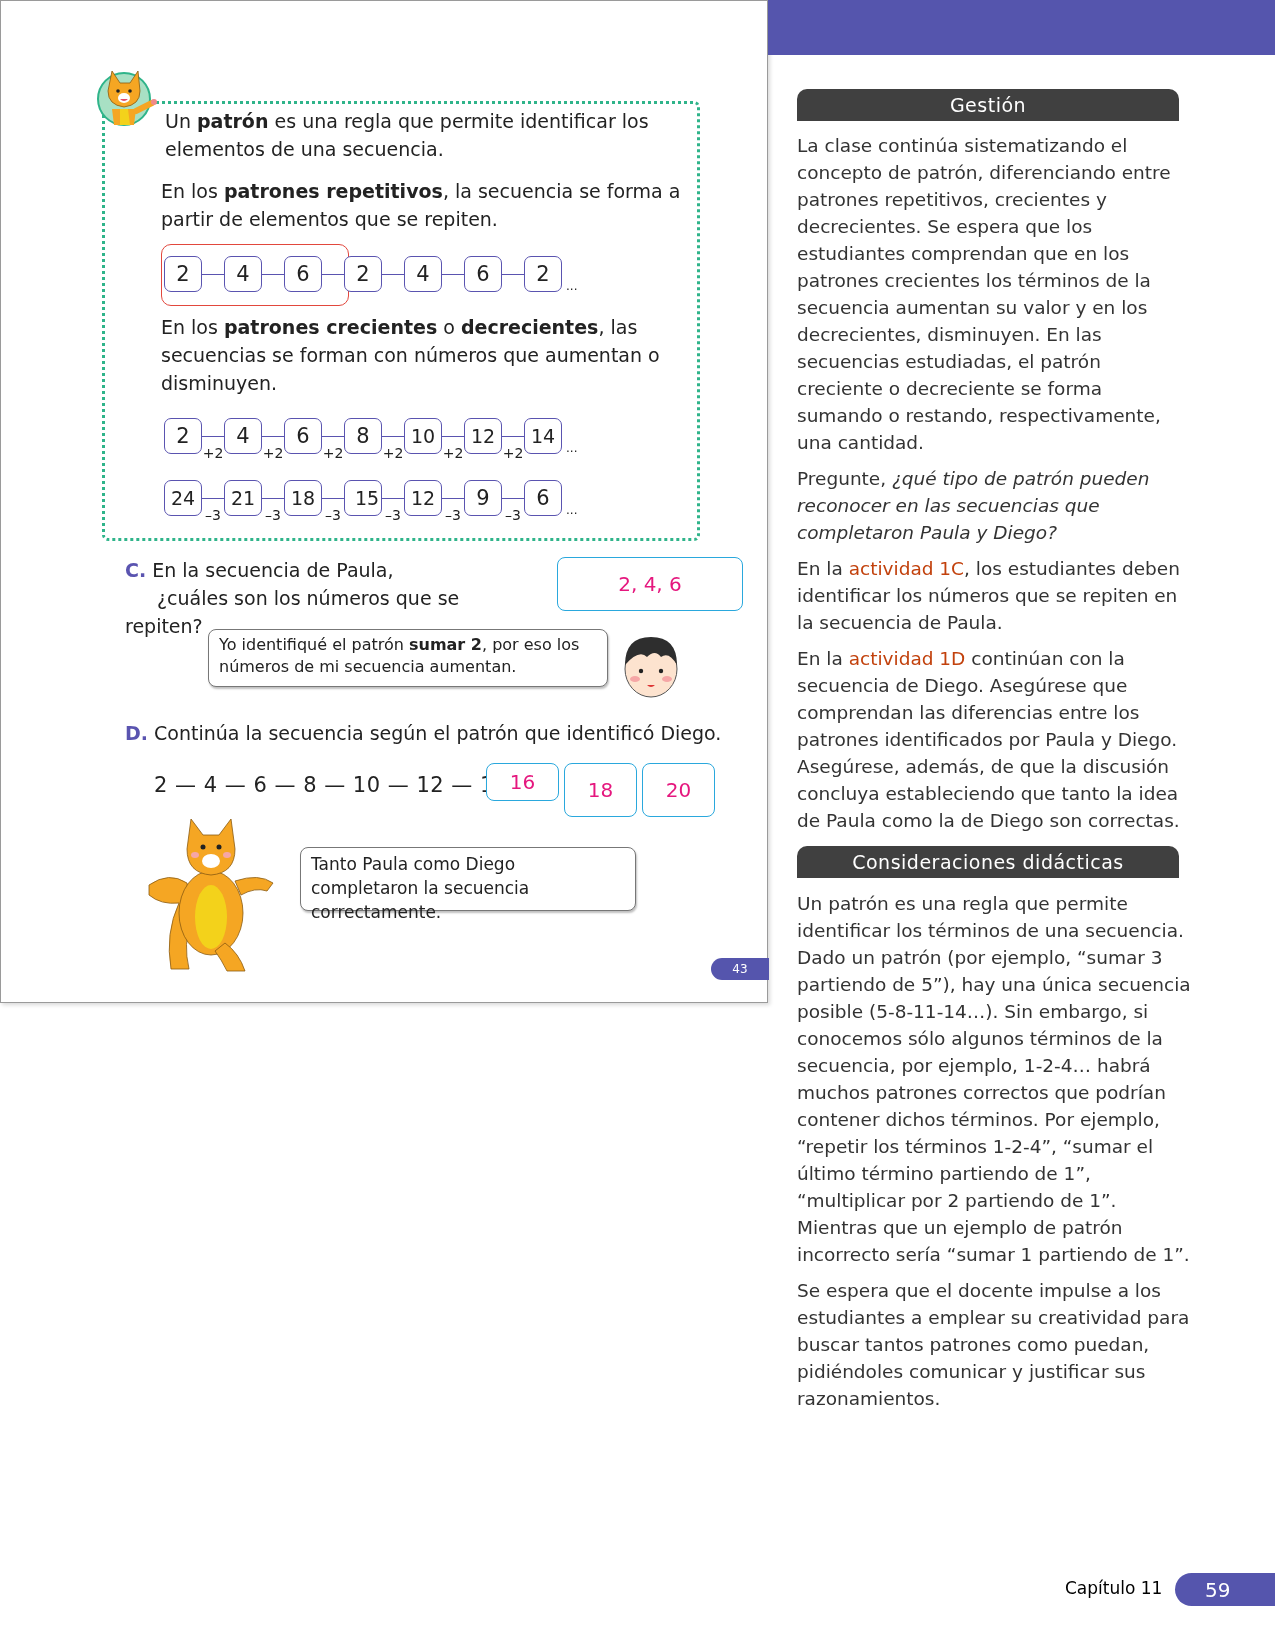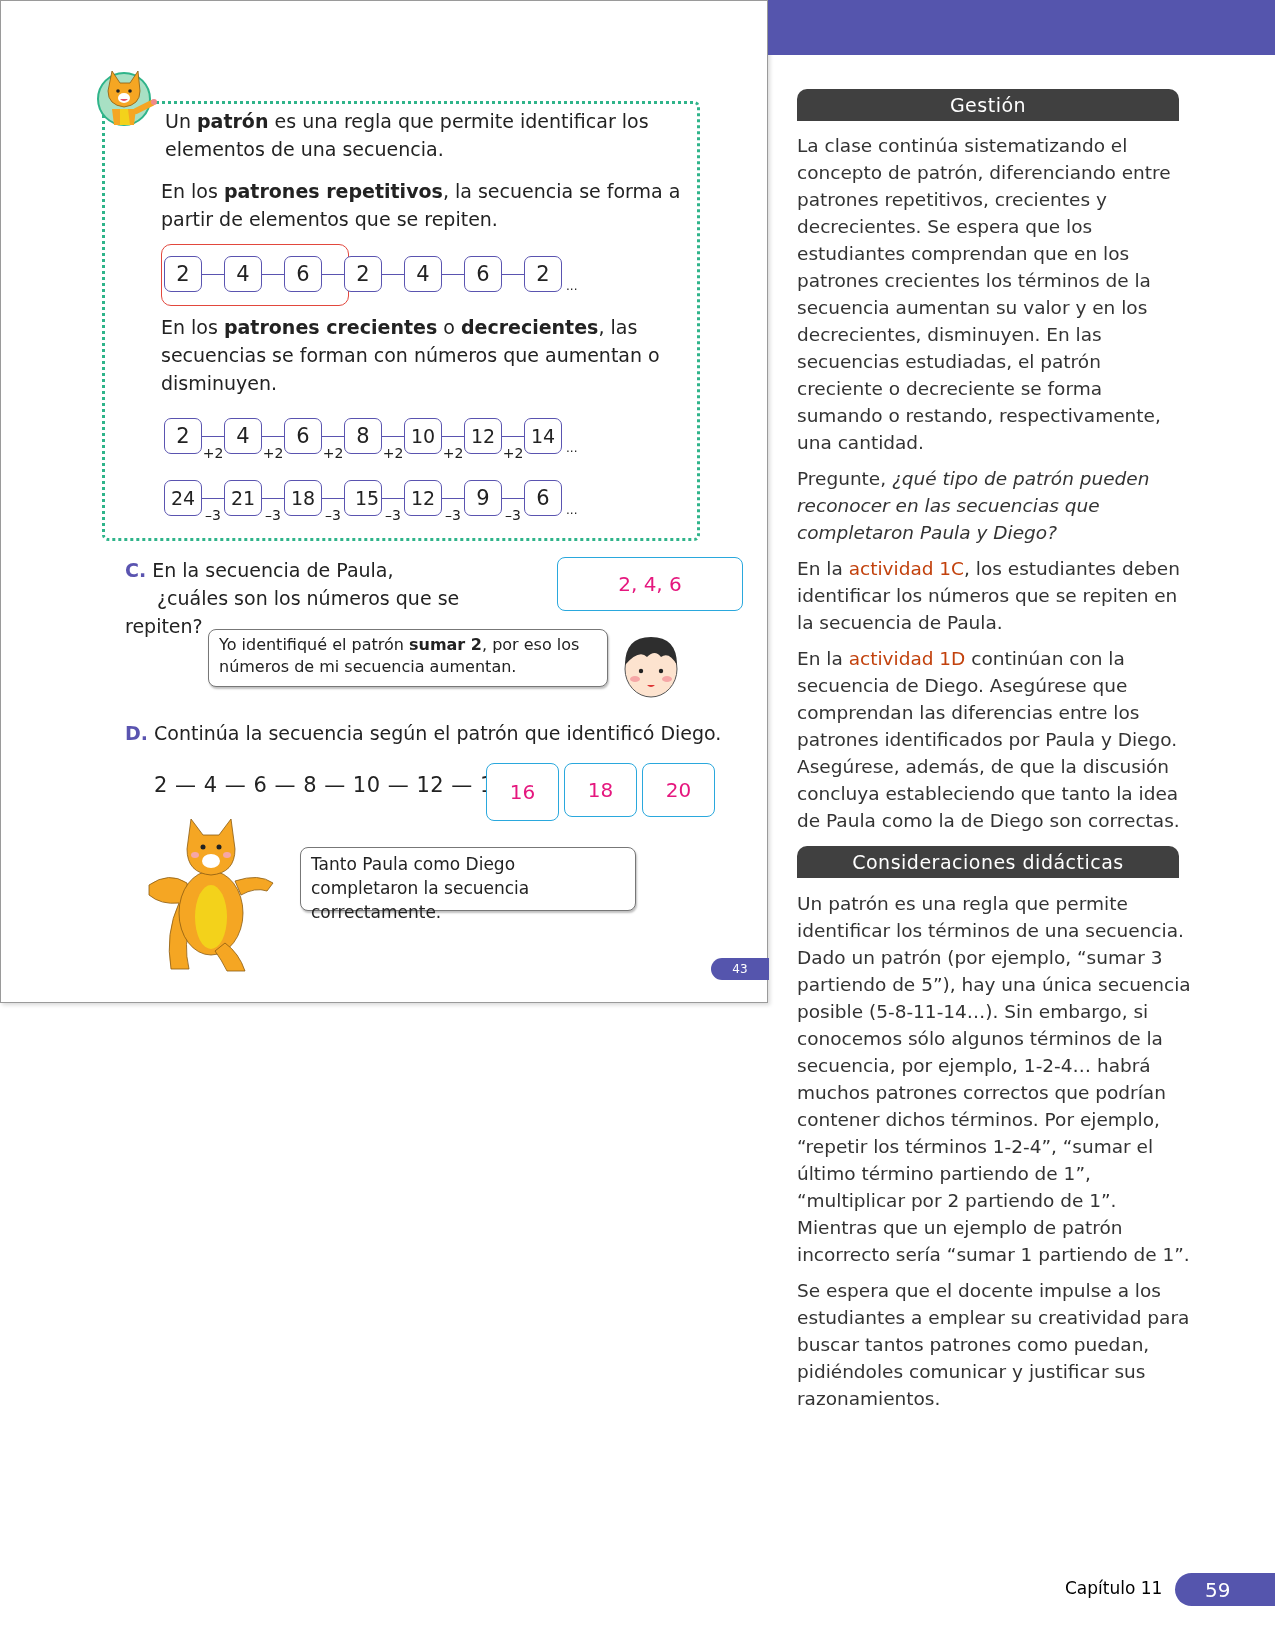--- a/index.html
+++ b/index.html
@@ -163,21 +163,21 @@
     <ellipse cx="14" cy="48" rx="5" ry="3" fill="#f6a6a6"></ellipse>
       <ellipse cx="46" cy="48" rx="5" ry="3" fill="#f6a6a6"></ellipse>
     <path d="M26 54 Q30 58 34 54" fill="#d33"></path>
   </svg>
 
   <div class="txt" style="left:124px; top:718px; width:620px;">
     <span class="letter">D.</span>
     <span>Continúa la secuencia según el patrón que identificó Diego.</span>
   </div>
   <div class="flat-seq">2 — 4 — 6 — 8 — 10 — 12 — 14 —</div>
-  <div class="answer-box" style="left:485px; top:762px; width:73px; height:58px;">
+  <div class="answer-box" style="left:485px; top:762px; width:73px; height:38px;">
       <span>16</span>
     </div>
   <div class="answer-box" style="left:563px; top:762px; width:73px; height:54px;">
       <span>18</span>
     </div>
   <div class="answer-box" style="left:641px; top:762px; width:73px; height:54px;">
       <span>20</span>
     </div>
 
   <svg style="position:absolute; left:138px; top:812px; width:145px; height:160px;" viewBox="0 0 145 160">

